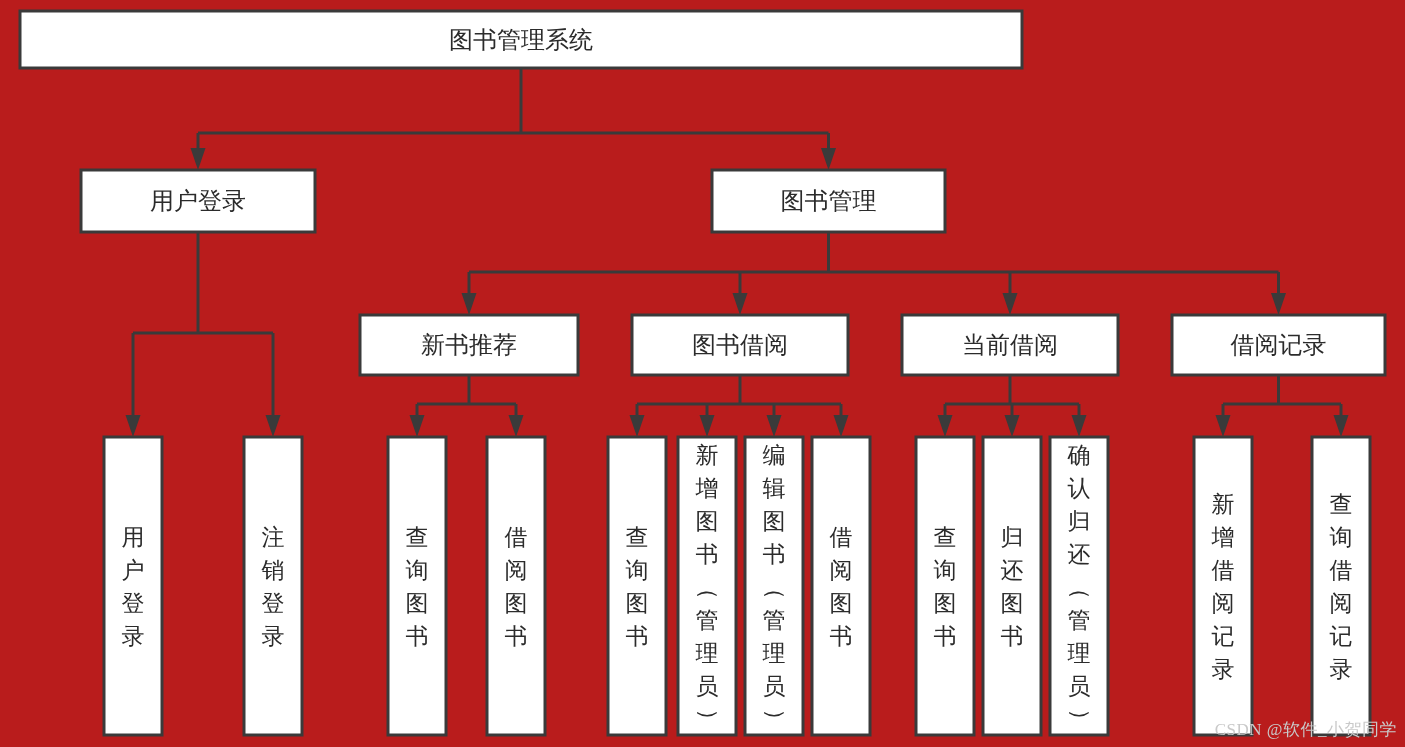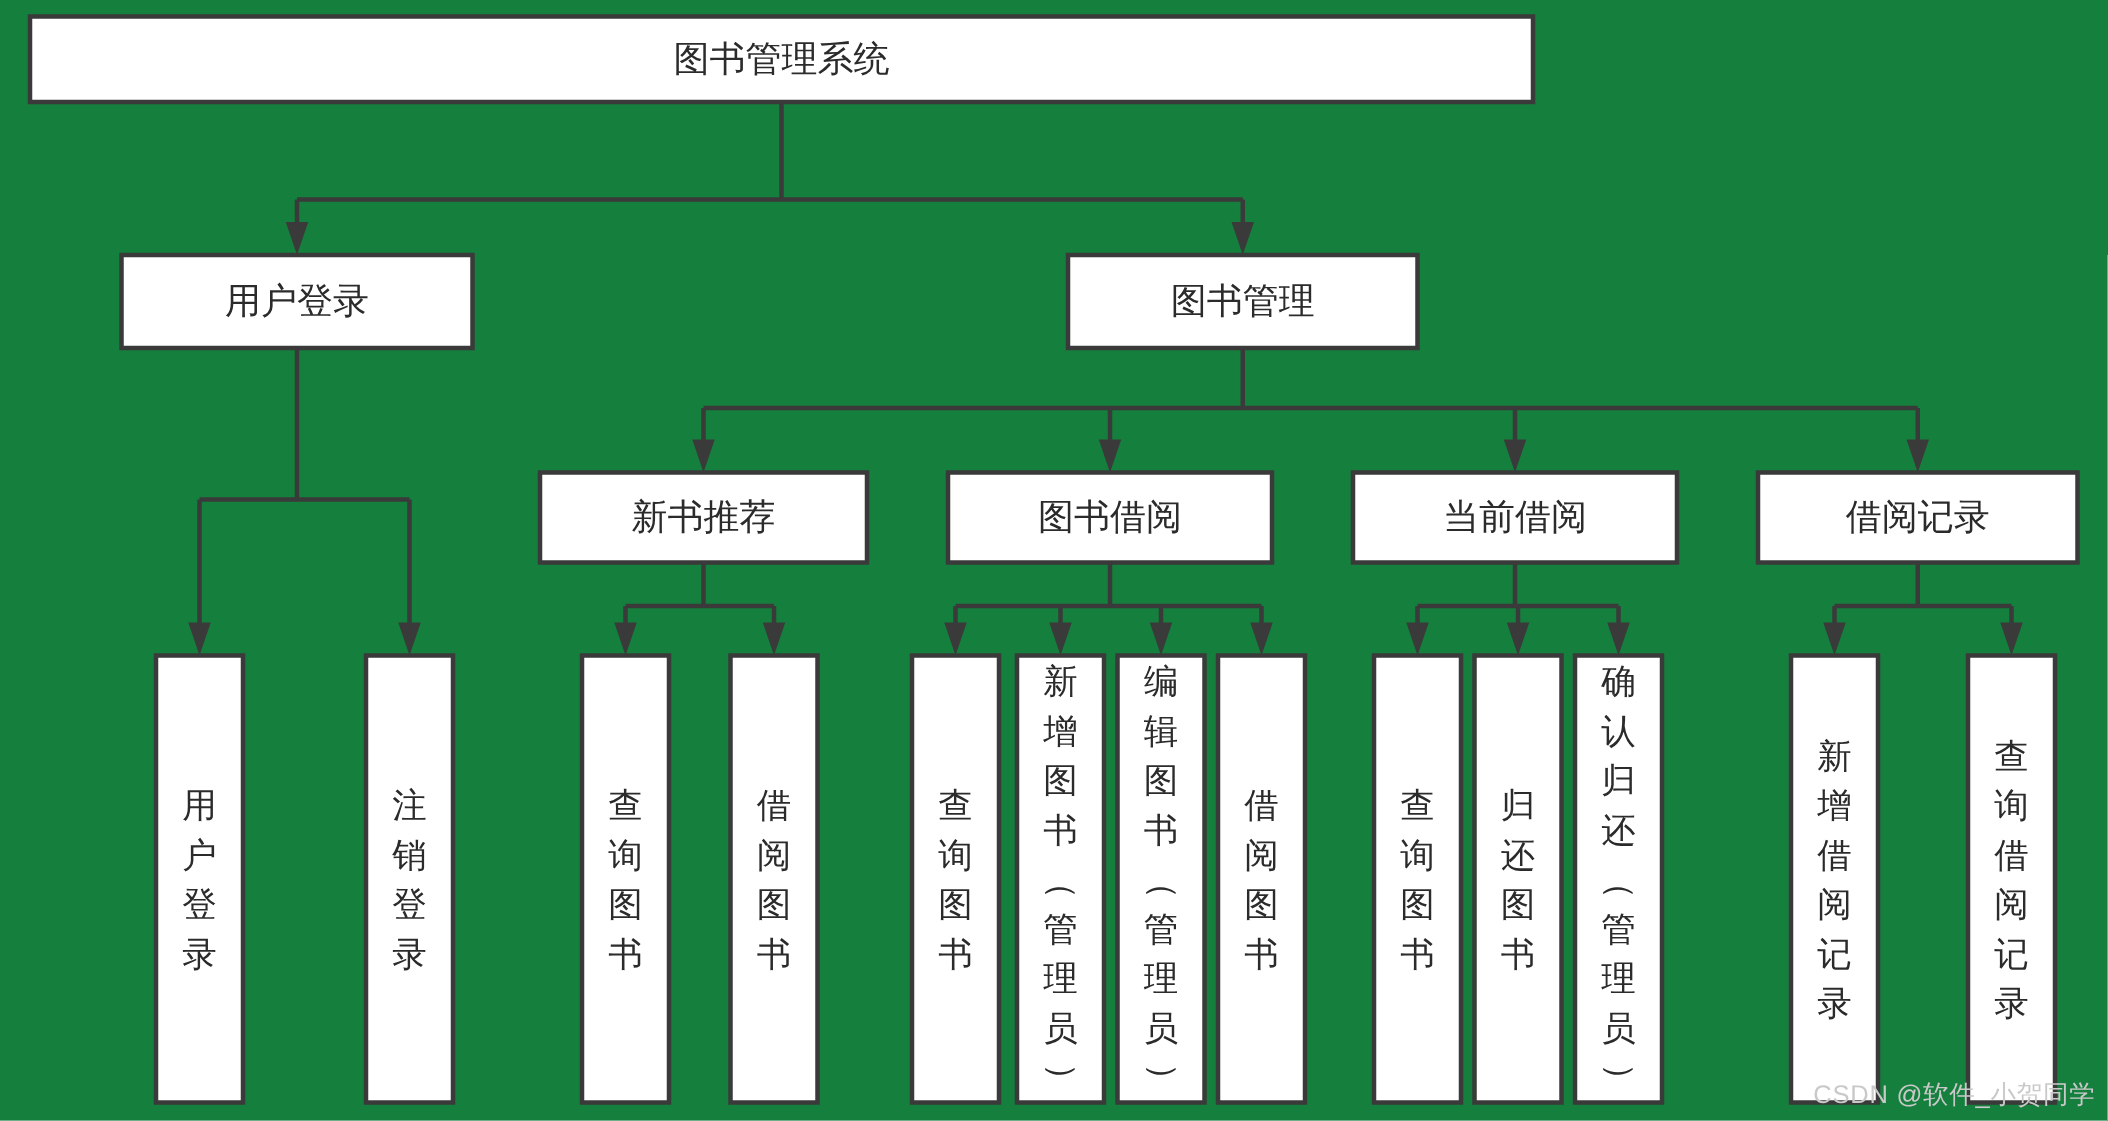--- a/index.html
+++ b/index.html
@@ -1,27 +1,27 @@
 <!DOCTYPE html>
 <html><head>
 <meta charset="utf-8">
 <style>
   html,body{margin:0;padding:0;background:#ffffff;}
   body{width:1405px;height:747px;overflow:hidden;
        font-family:"Liberation Sans","DejaVu Sans",sans-serif;}
-  #stage{position:relative;width:1405px;height:747px;background:#15803d;}
+  #stage{position:relative;width:1405px;height:747px;background:#b91c1c;}
   svg.diagram{position:absolute;left:0;top:0;width:1405px;height:747px;}
   .node-rect{fill:#ffffff;stroke:#3a3a3a;stroke-width:3;}
   .edge{stroke:#3a3a3a;stroke-width:3;fill:none;stroke-linecap:butt;}
   .arrow-head{fill:#3a3a3a;stroke:none;}
   text.node-label{fill:#2b2b2b;font-family:"DejaVu Sans","Liberation Sans",sans-serif;
       font-size:24px;text-anchor:middle;dominant-baseline:middle;}
   text.node-label.vert{font-size:23px;}
   .watermark{position:absolute;right:8px;bottom:6px;color:#c9c9c9;
-      font-size:17px;font-family:Liberation Sans, sans-serif;
+      font-size:17px;font-family:Liberation Serif, serif;
       letter-spacing:.5px;white-space:nowrap;pointer-events:none;}
 </style>
 </head>
 <body>
 
 <div id="stage">
   <svg class="diagram" viewBox="0 0 1405 747">
     <g id="edge-layer">
         <path class="edge" d="M 521 68 L 521 133"></path>
         <path class="edge" d="M 198 133 L 828.5 133"></path>

